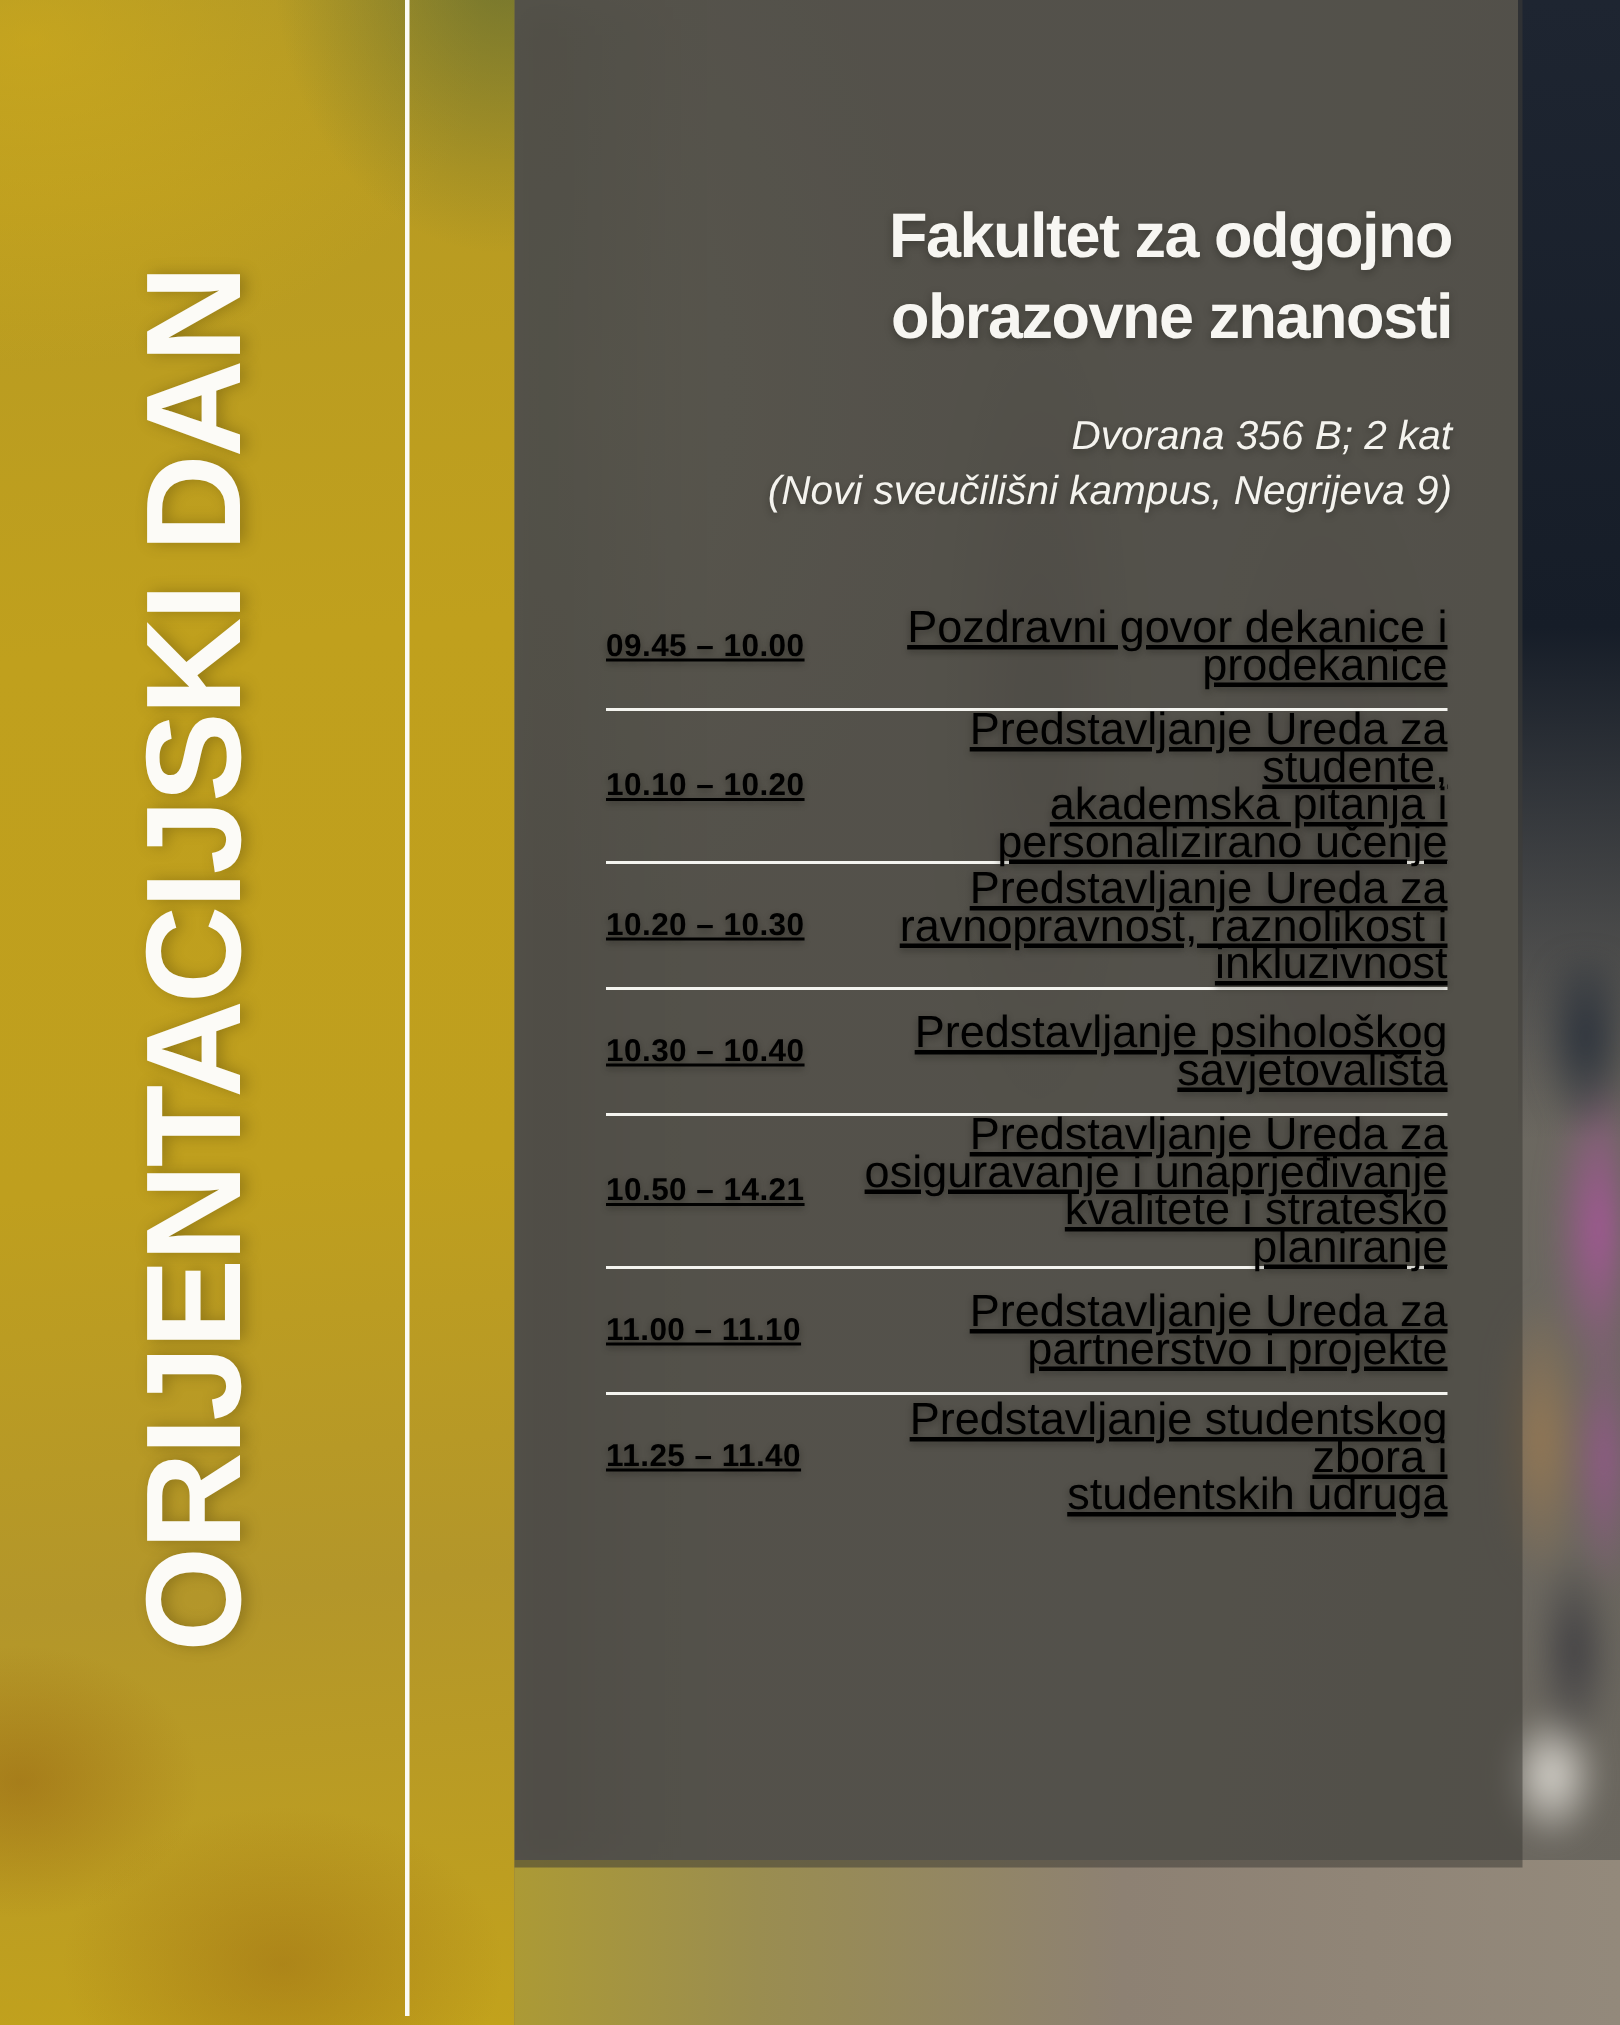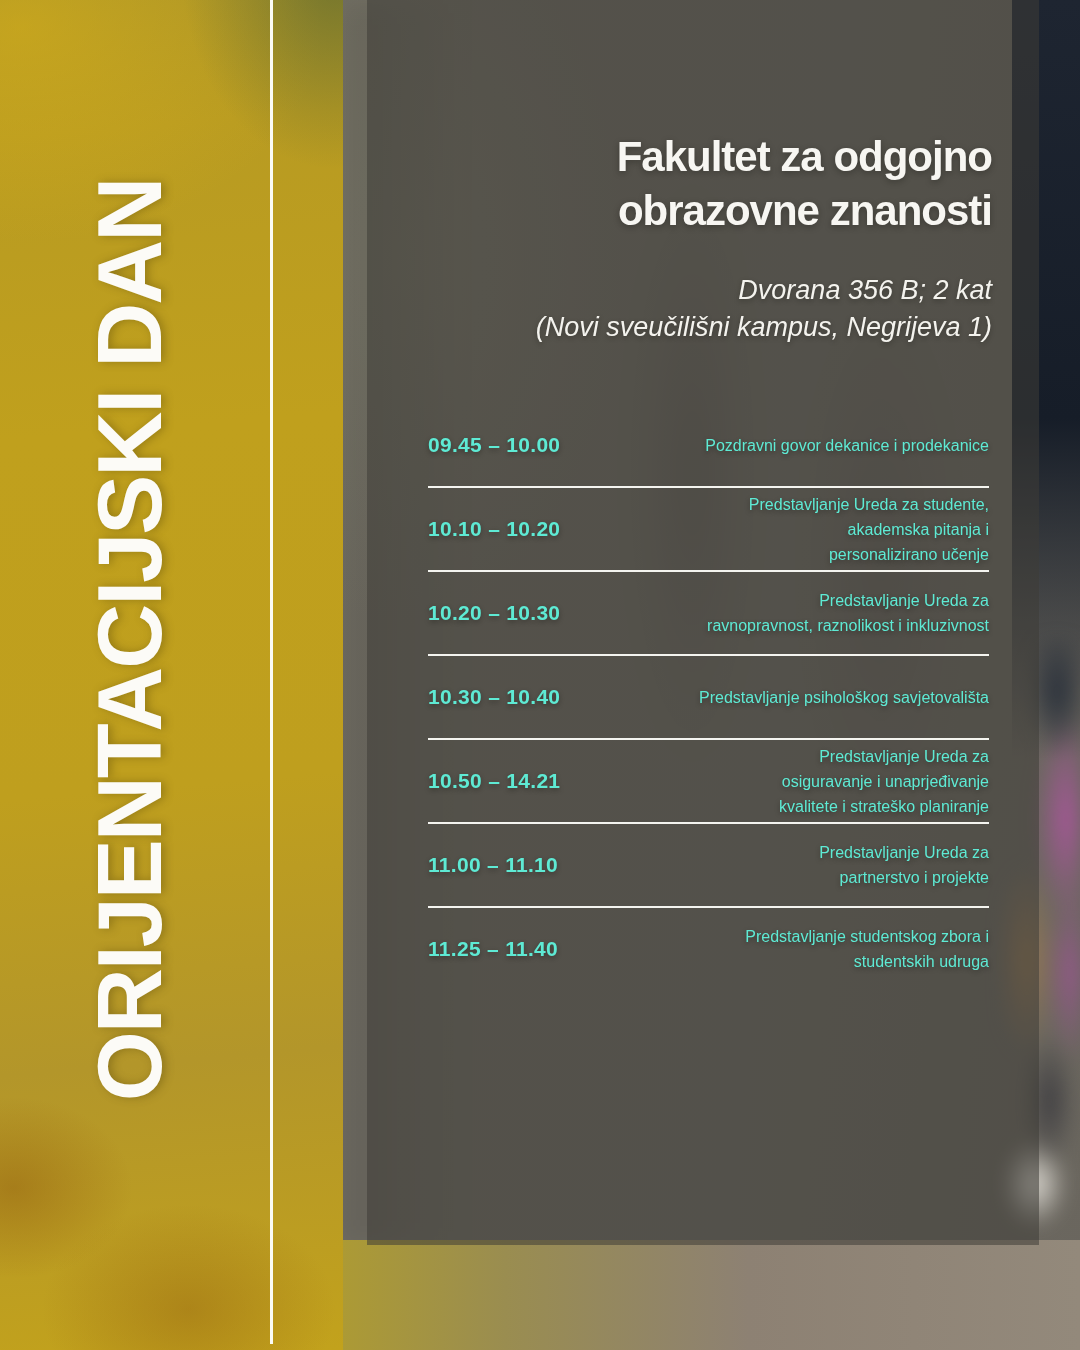--- a/index.html
+++ b/index.html
@@ -48,34 +48,33 @@
   
   .vtitle{position:absolute;left:-375px;top:576px;width:1010px;height:128px;
     transform:rotate(-90deg);
     display:flex;align-items:center;justify-content:center;
     font-size:90px;font-weight:bold;letter-spacing:-2px;color:#fcfbf7;
     text-shadow:0 3px 10px rgba(70,55,5,0.35);white-space:nowrap;
   }
   
   .panel{position:absolute;left:343px;top:0;width:672px;height:1245px;
     background:rgba(62,60,54,0.55);
-    margin-left:24px;
   }
   .panel-header{position:absolute;top:130px;left:40px;right:47px;text-align:right;color:#f7f6f2;}
   .faculty-name{margin:0;font-size:42px;font-weight:bold;letter-spacing:-1px;line-height:54px;
     white-space:pre-line;text-shadow:0 2px 6px rgba(20,20,15,0.35);}
   .subtitle{margin-top:34px;font-style:italic;font-size:27px;line-height:37px;color:#f4f3ee;
     text-shadow:0 2px 5px rgba(20,20,15,0.35);text-align:right;}
-  .schedule{position:absolute;top:404px;left:61px;right:50px;color:#5eead4;}
+  .schedule{position:absolute;top:390px;left:61px;right:50px;color:#000000;text-decoration:underline;}
   .row{display:flex;justify-content:space-between;align-items:center;gap:18px;
     min-height:82px;border-bottom:2.5px solid rgba(253,253,249,0.95);}
   .row:last-child{border-bottom:none;}
   .time{flex:0 0 150px;font-size:21px;font-weight:bold;letter-spacing:0.3px;
     text-shadow:0 2px 5px rgba(20,20,15,0.4);white-space:nowrap;}
-  .activity{margin-left:auto;font-size:16px;line-height:25px;text-align:right;
+  .activity{margin-left:auto;font-size:30px;line-height:25px;text-align:right;
     white-space:pre-line;text-shadow:0 2px 5px rgba(20,20,15,0.4);}
 </style>
 </head>
 <body>
 
 <div class="bg-photo"></div>
 <div class="bg-streaks"></div>
 <div class="sky-strip"></div>
 <div class="people-strip"></div>
 <div class="ground-strip"></div>
@@ -85,21 +84,21 @@
 
 <div class="vtitle">ORIJENTACIJSKI DAN</div>
 
 <div class="panel">
 
   <div class="panel-header">
     <h1 class="faculty-name">Fakultet za odgojno
 obrazovne znanosti</h1>
     <div class="subtitle">
       <div>Dvorana 356 B; 2 kat</div>
-      <div>(Novi sveučilišni kampus, Negrijeva 1)</div>
+      <div>(Novi sveučilišni kampus, Negrijeva 9)</div>
     </div>
   </div>
 
   <div class="schedule">
     <div class="row">
       <span class="time">09.45 – 10.00</span>
       <span class="activity">Pozdravni govor dekanice i prodekanice</span>
     </div>
     <div class="row">
       <span class="time">10.10 – 10.20</span>

